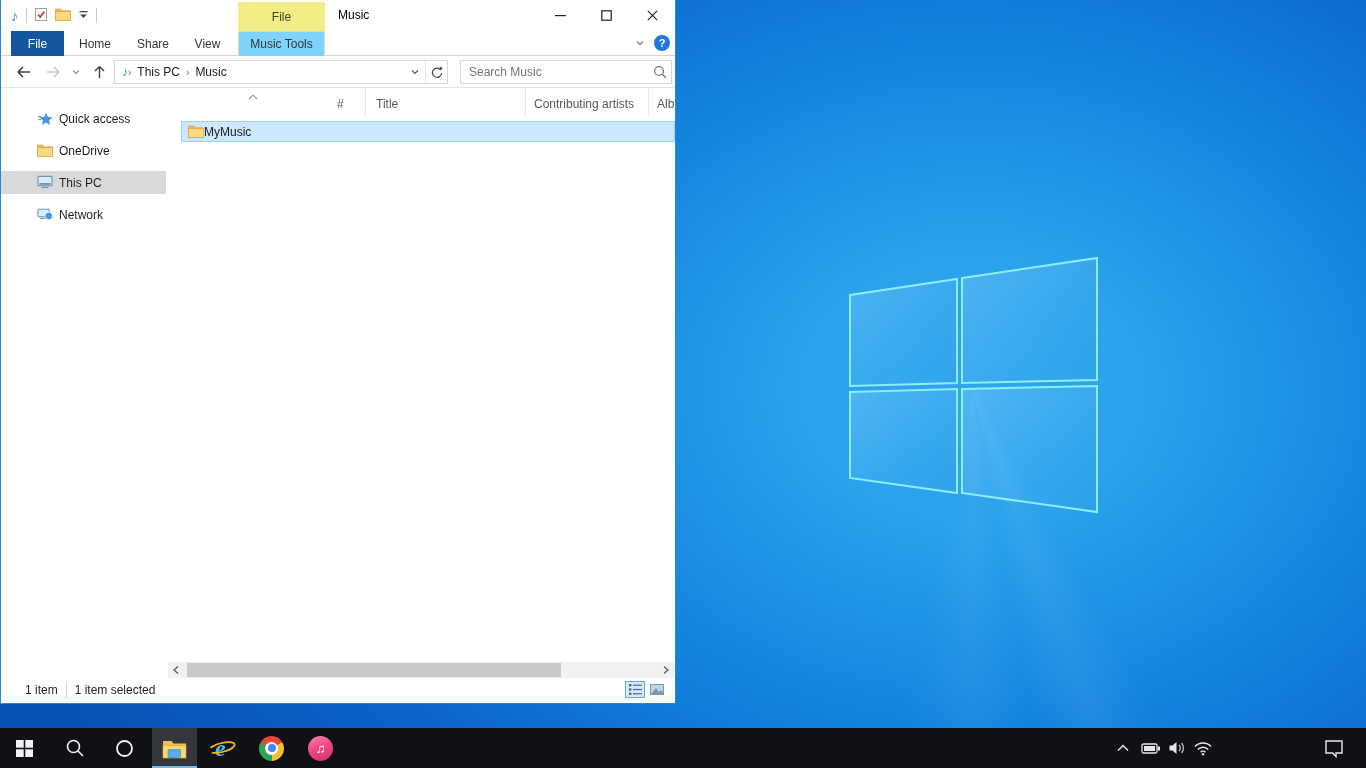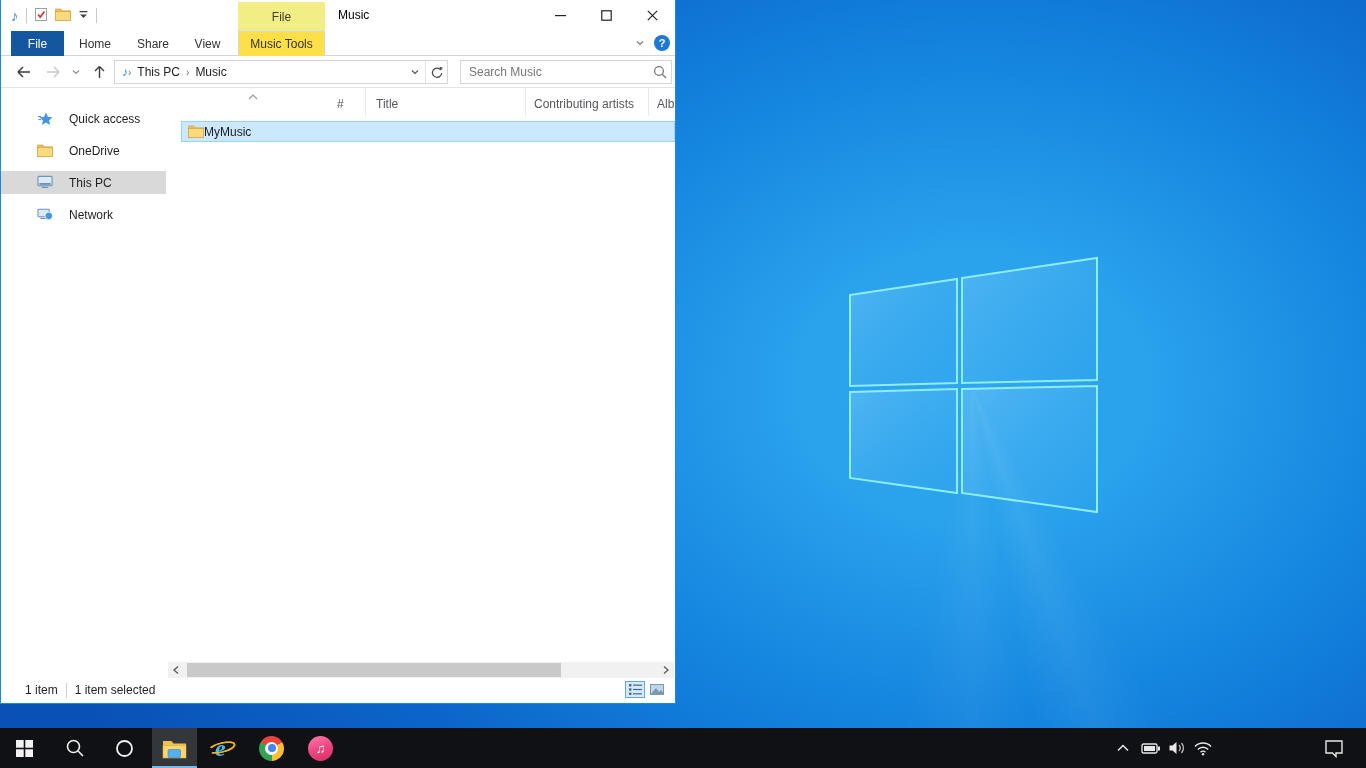--- a/index.html
+++ b/index.html
@@ -29,21 +29,21 @@
   .caption-btns { position:absolute; right:0; top:0; height:31px; display:flex; }
   .cap-btn { width:46px; height:31px; display:flex; align-items:center; justify-content:center; }
 
   
   .tabrow { position:absolute; left:0; top:31px; width:100%; height:25px; background:#fff; border-bottom:1px solid #d5d5d5; }
   .tab { position:absolute; top:0; height:25px; display:flex; align-items:center; justify-content:center; color:#333; }
   .tab-file { left:10px; width:53px; background:#15579e; color:#fff; }
   .tab-home { left:70px; width:48px; }
   .tab-share{ left:127px; width:50px; }
   .tab-view { left:183px; width:47px;text-align:center; }
-  .tab-ctx  { left:237px; width:87px; border:1px solid #d8d8d8; border-bottom:none; background:#fde047; }
+  .tab-ctx  { left:237px; width:87px; border:1px solid #d8d8d8; border-bottom:none; background:#7dd3fc; }
   .ribbon-chevron { position:absolute; left:633px; top:6px; }
   .help-btn { position:absolute; left:653px; top:4px; width:16px; height:16px; border-radius:50%;
               background:#1d78d7; color:#fff; font-weight:bold; font-size:11px; display:flex; align-items:center; justify-content:center; }
 
   
   .addressrow { position:absolute; left:0; top:56px; width:100%; height:32px; background:#fff; border-bottom:1px solid #e4e4e4; }
   .navbtn { position:absolute; top:6px; width:20px; height:20px; display:flex; align-items:center; justify-content:center; }
   .addressbox { position:absolute; left:113px; top:4px; width:334px; height:24px; border:1px solid #d6d6d6; background:#fff;
                 display:flex; align-items:center; }
   .crumb { padding:0 6px; color:#222; }
@@ -53,21 +53,21 @@
   .addr-ddl { width:20px; display:flex; align-items:center; justify-content:center; }
   .searchbox { position:absolute; left:459px; top:4px; width:212px; height:24px; border:1px solid #d6d6d6; background:#fff; display:flex; align-items:center; }
   .searchbox input { flex:1; border:none; outline:none; font:12px "Liberation Sans",sans-serif; padding:0 4px 0 8px; color:#222; }
   .searchbox input::placeholder { color:#767676; opacity:1; }
   .search-icon { width:22px; display:flex; align-items:center; justify-content:center; }
 
   
   .sidebar { position:absolute; left:0; top:88px; width:165px; height:574px; background:#fff; }
   .side-item { position:absolute; left:0; width:165px; height:23px; display:flex; align-items:center; }
   .side-item .ic { width:16px; margin-left:36px; display:flex; justify-content:center; }
-  .side-item .lbl { margin-left:16px; color:#1f1f1f; }
+  .side-item .lbl { margin-left:6px; color:#1f1f1f; }
   .side-item.selected { background:#d9d9d9; }
 
   
   .content { position:absolute; left:166px; top:88px; right:1px; height:574px; background:#fff; }
   .colheaders { position:absolute; left:0; top:0; right:0; height:28px; }
   .colh { position:absolute; top:0; height:28px; display:flex; align-items:flex-end; padding-bottom:5px; color:#54575c;
           border-right:1px solid #e8e8e8; }
   .sortcaret { position:absolute; left:80px; top:2px; }
   .filerow { position:absolute; left:14px; top:33px; width:494px; height:21px; background:#cce8ff; border:1px solid #99d1ff;
              display:flex; align-items:center; }

